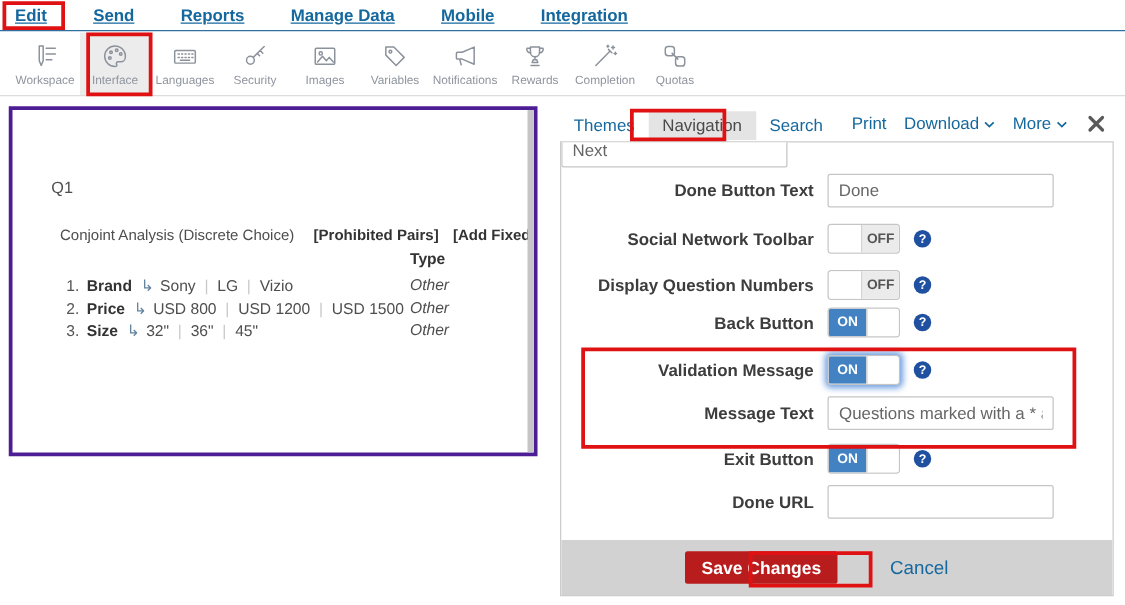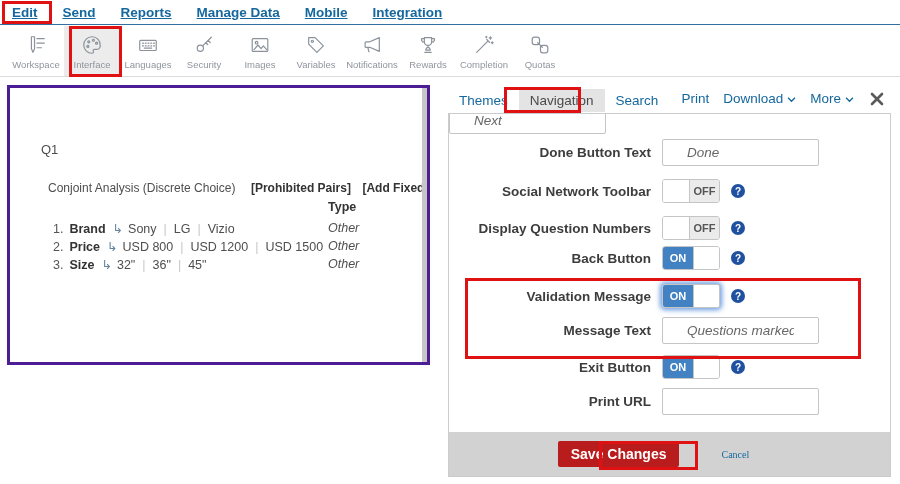--- a/index.html
+++ b/index.html
@@ -1,21 +1,21 @@
 <!DOCTYPE html>
 <html><head>
 <meta charset="utf-8">
 <style>
   html,body{margin:0;padding:0;background:#fff;}
   .page{position:relative;width:900px;height:484px;background:#fff;overflow:hidden;
         font-family:"Liberation Sans",sans-serif;-webkit-font-smoothing:antialiased;}
 
   
   .topnav{position:absolute;left:0;top:0;width:900px;height:25px;display:flex;align-items:center;
-          border-bottom:1px solid #31709e;background:#fff;padding-left:12px;box-sizing:border-box;}
+          border-bottom:1px solid #31709e;background:#fff;padding-left:12px;box-sizing:border-box;gap:12px;}
   .nav-item{font-size:13.5px;font-weight:bold;color:#15689d;margin-right:25px;cursor:pointer;white-space:nowrap;text-decoration:underline;}
   .nav-item.active{text-decoration:underline;}
 
   
   .toolbar{position:absolute;left:0;top:26px;width:900px;height:51px;display:flex;align-items:stretch;
            border-bottom:1px solid #dcdcdc;background:#fff;padding-left:8px;box-sizing:border-box;}
   .tool{width:56px;display:flex;flex-direction:column;align-items:center;justify-content:center;cursor:pointer;}
   .tool.selected{background:#ececec;}
   .ticon{height:24px;display:flex;align-items:center;justify-content:center;}
   .ticon svg{stroke:#8b929b;fill:none;stroke-width:1.3;stroke-linecap:round;stroke-linejoin:round;}
@@ -48,38 +48,38 @@
   .close-btn{cursor:pointer;display:flex;align-items:center;margin-left:2px;}
   .close-btn svg{stroke:#5a5a5a;stroke-width:2.6;stroke-linecap:round;}
 
   
   .settings-panel{position:absolute;left:448px;top:113px;width:443px;height:364px;border:1px solid #cccccc;
                   background:#fff;box-sizing:border-box;overflow:hidden;}
   .srow{display:flex;align-items:center;}
   .srow.first{margin-top:-7px;}
   .slabel{width:213px;text-align:right;padding-right:11px;font-size:13.5px;font-weight:bold;color:#3d3d3d;
           box-sizing:border-box;flex:none;white-space:nowrap;}
-  .sinput{width:157px;height:27px;border:1px solid #c5c5c5;border-radius:2px;box-sizing:border-box;
-          font-family:"Liberation Sans",sans-serif;font-size:13.5px;color:#666;padding:0 24px;outline:none;font-style:italic;}
+  .sinput{width:181px;height:27px;border:1px solid #c5c5c5;border-radius:2px;box-sizing:border-box;
+          font-family:"Liberation Sans",sans-serif;font-size:13.5px;color:#666;padding:0 8px;outline:none;}
   .toggle{display:flex;width:58px;height:24px;border:1px solid #c5c5c5;border-radius:3px;overflow:hidden;
           box-sizing:border-box;cursor:pointer;flex:none;background:#fff;}
   .toggle .tstate{display:flex;align-items:center;justify-content:center;font-size:11px;font-weight:bold;}
   .toggle.off .knob{width:26px;background:#fff;border-right:1px solid #c5c5c5;}
   .toggle.off .tstate{flex:1;background:#ebebeb;color:#555;}
   .toggle.on .tstate{width:30px;background:#4282c3;color:#fff;}
   .toggle.on .knob{flex:1;background:#fff;border-left:1px solid #c5c5c5;}
   .toggle.glow{box-shadow:0 0 5px 2px rgba(45,115,210,.7);}
   .help{width:14px;height:14px;border-radius:50%;background:#2050a0;color:#fff;font-size:10px;font-weight:bold;
         display:flex;align-items:center;justify-content:center;margin-left:11px;cursor:pointer;flex:none;}
   .sfooter{position:absolute;left:0;bottom:0;width:100%;height:44px;background:#d2d2d2;display:flex;
            align-items:center;justify-content:center;transform:none;}
   .sfooter-inner{display:flex;align-items:center;transform:translateX(-16px);}
   .save-btn{background:#b91c1c;color:#fff;font-family:"Liberation Sans",sans-serif;font-size:14px;font-weight:bold;
             border:none;padding:5px 13px;border-radius:2px;cursor:pointer;}
-  .cancel-link{font-size:10px;color:#15689d;margin-left:42px;cursor:pointer;font-family:Liberation Serif, serif;}
+  .cancel-link{font-size:15px;color:#15689d;margin-left:42px;cursor:pointer;}
 
   
   .anno{position:absolute;border:3px solid #e01113;z-index:40;pointer-events:none;box-sizing:border-box;}
   .anno-edit{left:2px;top:1px;width:50px;height:23px;}
   .anno-interface{left:69px;top:26px;width:53px;height:51px;}
   .anno-navigation{left:504px;top:87px;width:77px;height:26px;}
   .anno-validation{left:465px;top:278px;width:396px;height:81px;}
   .anno-save{left:599px;top:441px;width:99px;height:29px;}
 
   .mb5{margin-bottom:5px}.mb13{margin-bottom:13px}.mb6{margin-bottom:6px}
@@ -304,21 +304,21 @@
     <div class="srow mb9">
       <label class="slabel">Exit Button</label>
       <div class="toggle on">
         <span class="tstate">ON</span>
           <span class="knob"></span>
       </div>
       <span class="help">?</span>
     </div>
 
     <div class="srow">
-      <label class="slabel">Print URL</label>
+      <label class="slabel">Done URL</label>
       <input class="sinput" type="text" value="" style="">
     </div>
 
     <div class="sfooter">
       <div class="sfooter-inner">
         <button class="save-btn">Save Changes</button>
         <a class="cancel-link">Cancel</a>
       </div>
     </div>
   </div>

